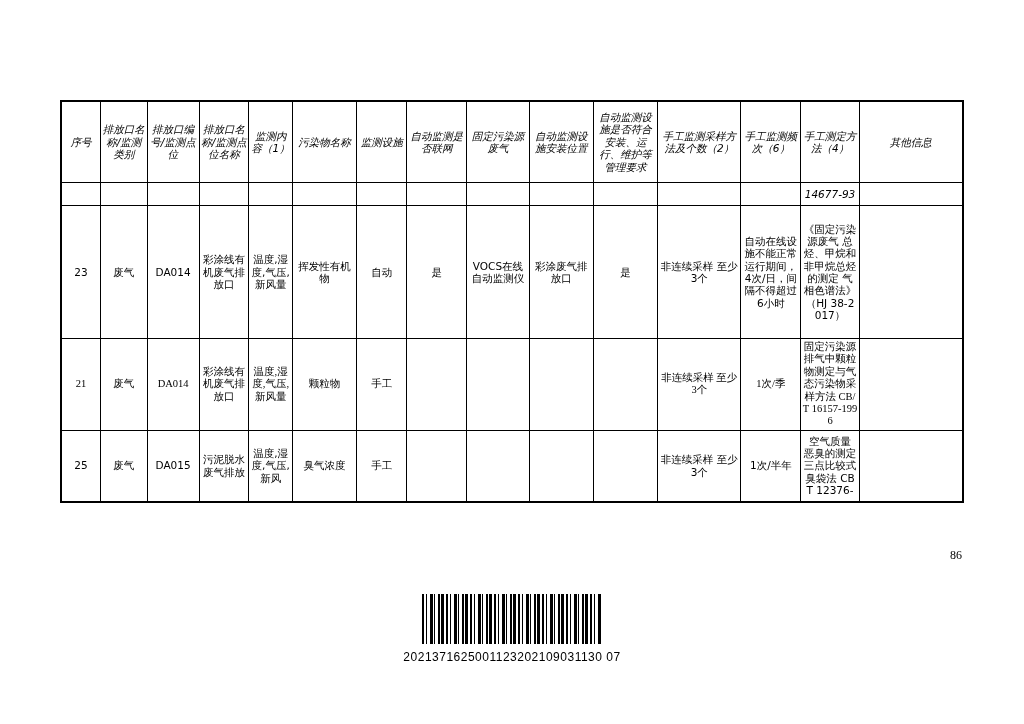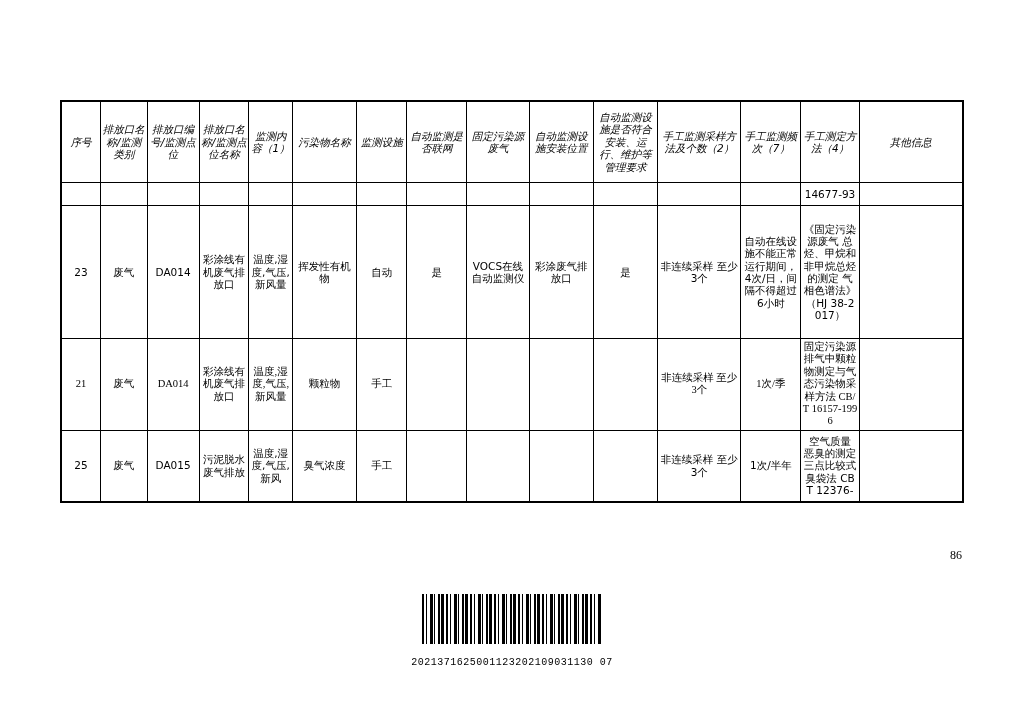--- a/index.html
+++ b/index.html
@@ -59,21 +59,21 @@
   .c6  { width: 48px; }
   .c7  { width: 58px; }
   .c8  { width: 60px; }
   .c9  { width: 62px; }
   .c10 { width: 62px; }
   .c11 { width: 80px; }
   .c12 { width: 58px; }
   .c13 { width: 56px; }
   .c14 { width: 100px; }
 
-  .row-thin td { height: 18px; }
+  .row-thin td { height: 18px; font-style: italic; }
   .row-23 td { height: 128px; }
   .row-24 td { height: 78px; font-family: Liberation Serif, serif; }
   .row-25 td { height: 66px; }
 
   .page-number {
     position: absolute;
     right: 62px;
     top: 548px;
     font-size: 12px;
     font-family: Liberation Serif, serif;
@@ -93,24 +93,24 @@
       to right,
       #000 0px, #000 2px, #fff 2px, #fff 4px,
       #000 4px, #000 5px, #fff 5px, #fff 8px,
       #000 8px, #000 11px, #fff 11px, #fff 12px,
       #000 12px, #000 13px, #fff 13px, #fff 16px,
       #000 16px, #000 18px, #fff 18px, #fff 19px,
       #000 19px, #000 22px, #fff 22px, #fff 24px
     );
   }
   .barcode-text {
-    font-family: Liberation Mono, monospace;
-    font-size: 10px;
+    font-family: Liberation Sans, sans-serif;
+    font-size: 12px;
     letter-spacing: 0.5px;
-    margin-top: 9px;
+    margin-top: 2px;
   }
 </style>
 </head>
 <body>
 
 <div class="page">
 
   <table class="doc-table">
     <colgroup>
       <col class="c0">
@@ -136,21 +136,21 @@
         <td>排放口编号/监测点位</td>
         <td>排放口名称/监测点位名称</td>
         <td>监测内容（1）</td>
         <td>污染物名称</td>
         <td>监测设施</td>
         <td>自动监测是否联网</td>
         <td>固定污染源废气</td>
         <td>自动监测设施安装位置</td>
         <td>自动监测设施是否符合安装、运行、维护等管理要求</td>
         <td>手工监测采样方法及个数（2）</td>
-        <td>手工监测频次（7）</td>
+        <td>手工监测频次（6）</td>
         <td>手工测定方法（4）</td>
         <td>其他信息</td>
       </tr>
     </thead>
     <tbody>
       <tr class="row-thin">
         <td></td>
         <td></td>
         <td></td>
         <td></td>

